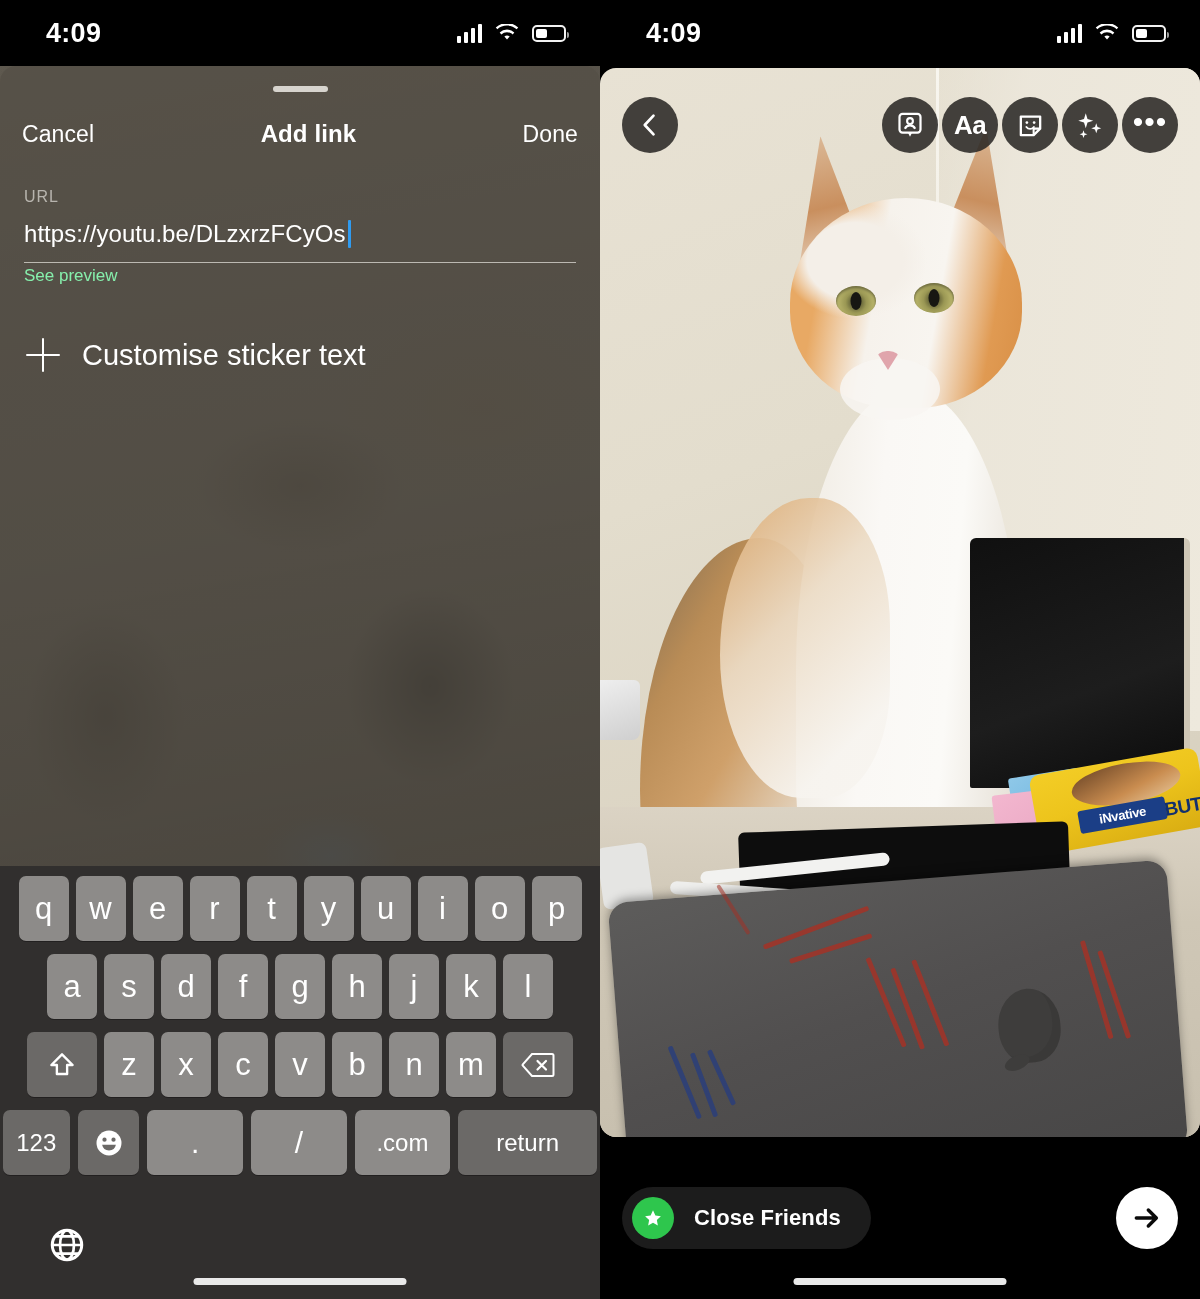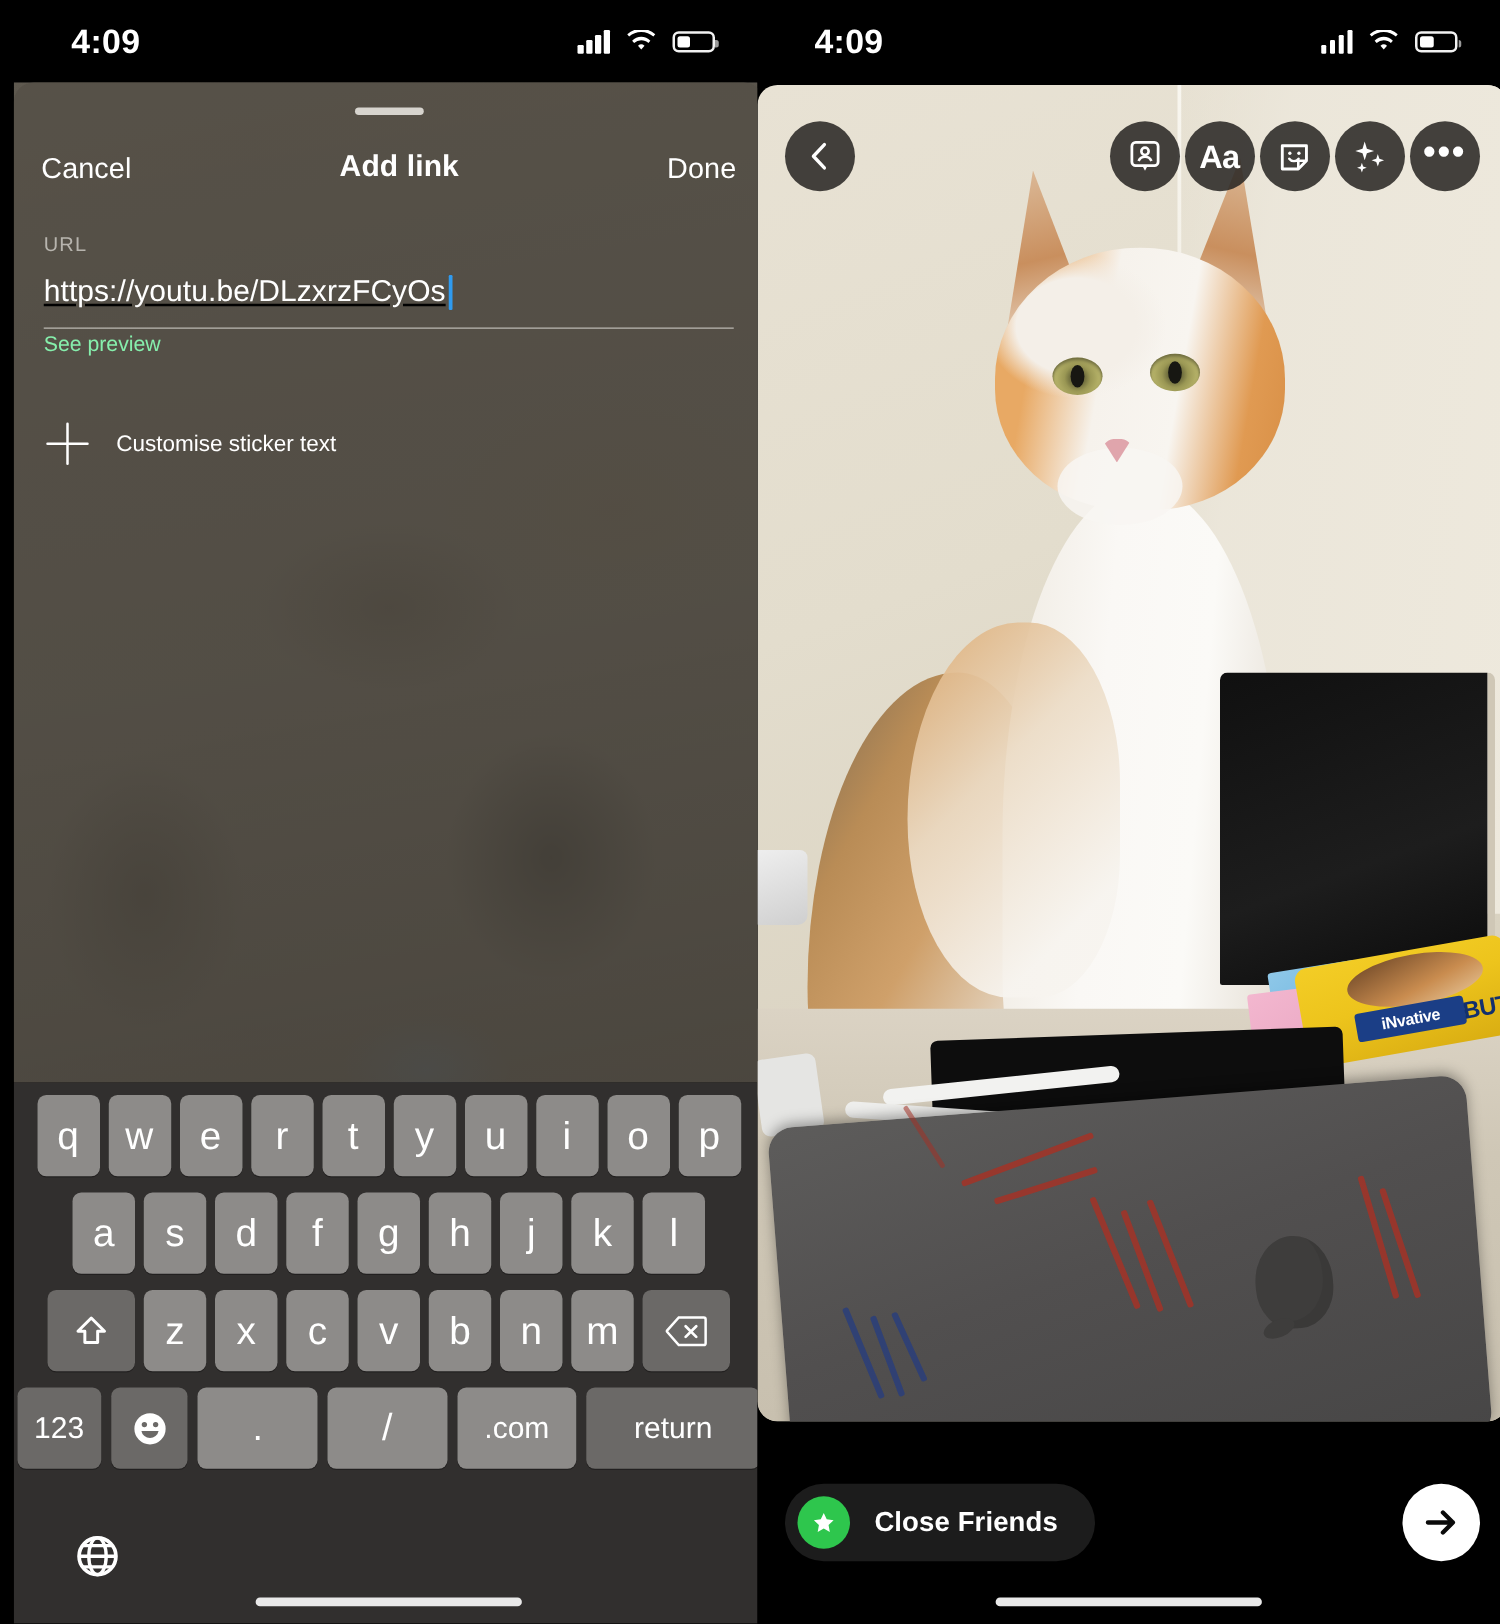--- a/index.html
+++ b/index.html
@@ -2,21 +2,21 @@
 <html><head>
 <meta charset="utf-8">
 <style>
   * { margin:0; padding:0; box-sizing:border-box; }
   html,body {
     width:1200px; height:1299px;
     background:#000;
     font-family:"Liberation Sans", sans-serif;
     overflow:hidden;
   }
-  .screen { position:relative; width:1200px; height:1299px; display:flex;padding-left:11px; }
+  .screen { position:relative; width:1200px; height:1299px; display:flex; }
 
   
   .panel-left {
     position:relative; width:600px; height:1299px;
     background:#000; overflow:hidden;
   }
   .status-bar {
     position:relative; height:66px; width:100%;
     background:#000; color:#fff;
     display:flex; align-items:center; justify-content:space-between;
@@ -71,38 +71,38 @@
     padding:28px 22px 0;
   }
   .nav-btn { font-size:23px; color:#fff; background:none; border:none;
              font-family:inherit; cursor:pointer; letter-spacing:.1px; }
   .nav-title { font-size:24px; font-weight:700; color:#fff; letter-spacing:.1px; }
 
   .url-block { padding:40px 24px 0; }
   .url-label { font-size:16px; color:rgba(205,202,196,.82); letter-spacing:.9px; }
   .url-row {
     display:flex; align-items:center; margin-top:14px;
-    border-bottom:1.5px solid rgba(228,226,220,.72); padding-bottom:14px;text-decoration:underline;
+    border-bottom:1.5px solid rgba(228,226,220,.72); padding-bottom:14px;
   }
   .url-value { font-size:24px; color:#fff; letter-spacing:.05px; white-space:nowrap; }
   .caret { width:3px; height:28px; background:#2f9bf0; margin-left:2px; border-radius:1px; }
   .url-help { margin-top:16px; font-size:17px; color:rgba(198,195,189,.85); line-height:1.25; }
   .url-preview { margin-top:3px; font-size:17px; color:#86efac; cursor:pointer; }
 
   .customise-row {
     display:flex; align-items:center; gap:22px;
     padding:52px 26px 0;
   }
   .plus-ico { width:34px; height:34px; position:relative; flex:none; }
   .plus-ico::before,.plus-ico::after{
     content:""; position:absolute; background:#fff; border-radius:1px;
   }
   .plus-ico::before{ left:0; top:15.5px; width:34px; height:2.6px; }
   .plus-ico::after{ top:0; left:15.5px; height:34px; width:2.6px; }
-  .customise-label { font-size:18px; color:#fff; }
+  .customise-label { font-size:29px; color:#fff; }
 
   
   .keyboard {
     position:absolute; left:0; bottom:0; width:600px; height:433px;
     background:#312f2e;
   }
   .kb-rows { padding:10px 3px 0; }
   .kb-row { display:flex; justify-content:center; gap:7px; margin-bottom:13px; }
   .key {
     background:#8d8b89; color:#fff; border-radius:7px;

